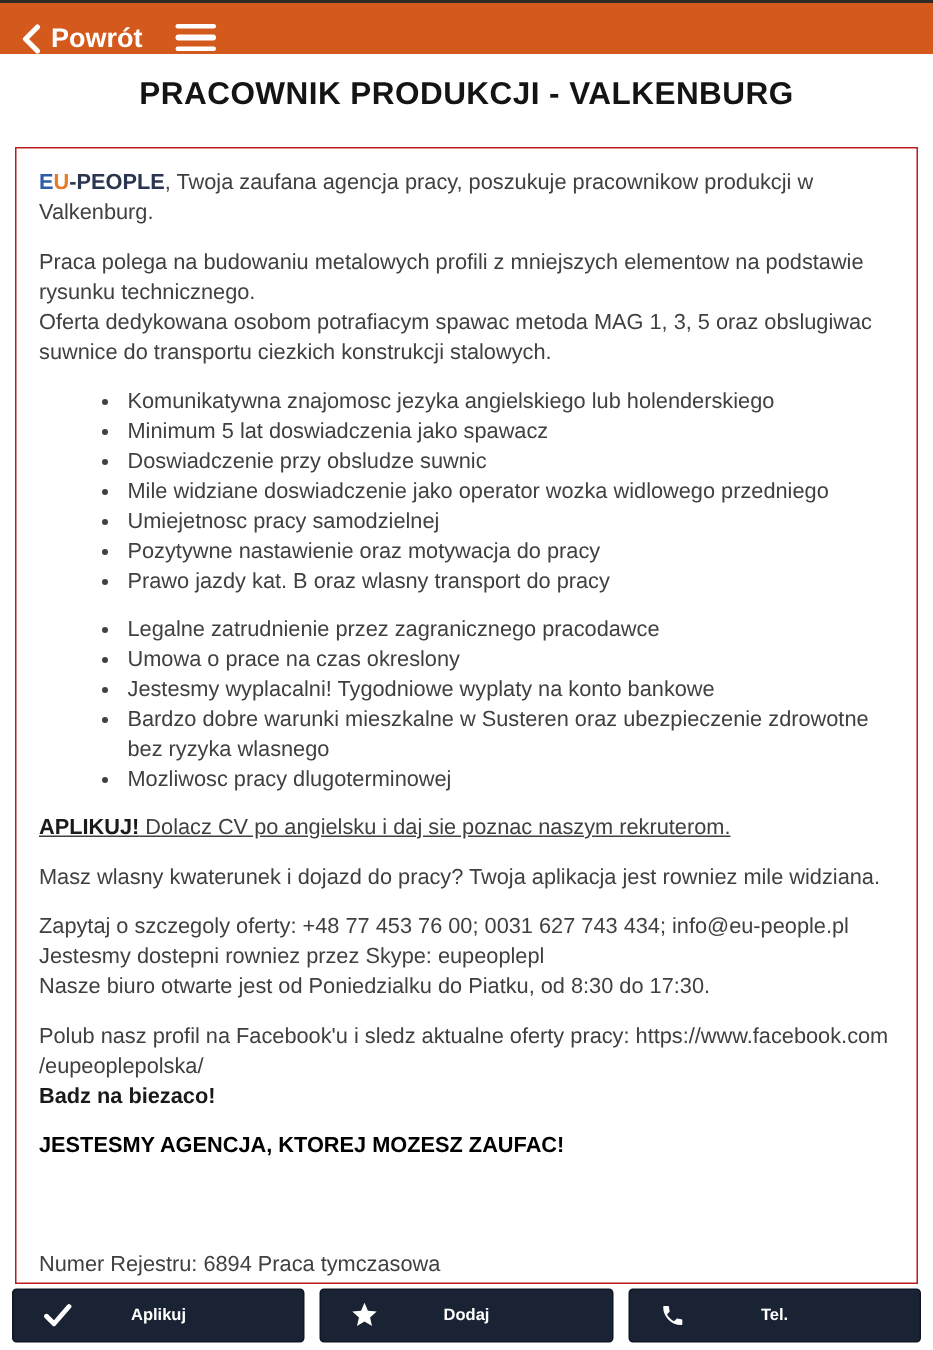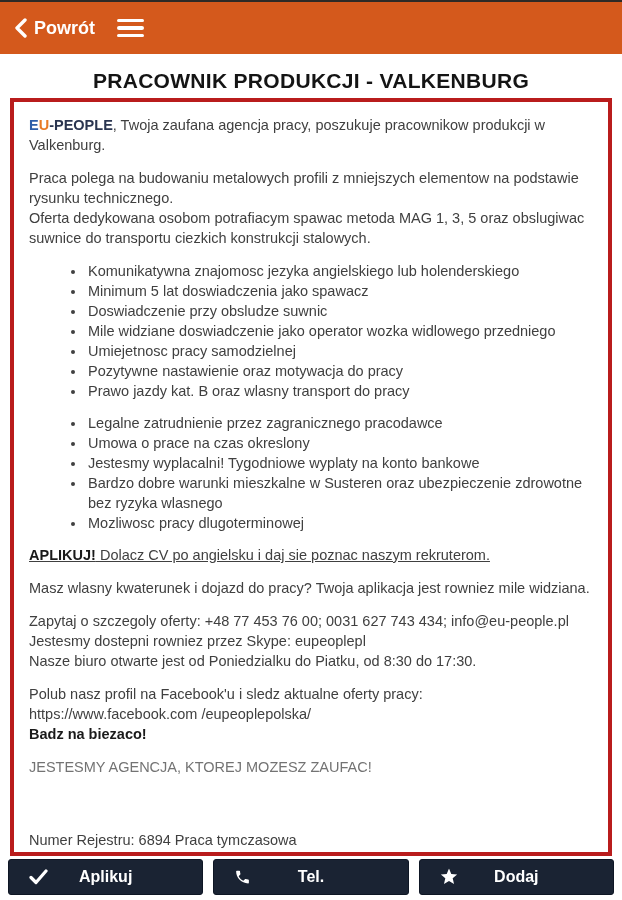--- a/index.html
+++ b/index.html
@@ -7,24 +7,24 @@
   body {
     width: 622px; height: 900px;
     position: relative; overflow: hidden;
     background: #ffffff;
     font-family: "Liberation Sans", sans-serif;
     color: #404040;
   }
 
   
   .topbar {
-    height: 54px;
+    height: 36px;
     background: #d4591c;
     border-top: 2px solid #2e2a26;
-    display: flex; align-items: center;
+    display: flex; align-items: flex-end;
     padding: 0 14px; gap: 22px;
   }
   .back-btn {
     display: flex; align-items: center; gap: 7px;
     color: #ffffff; font-weight: bold; font-size: 18px;
     cursor: pointer;
   }
   .back-btn svg { display: block; }
   .menu-btn {
     display: flex; flex-direction: column; gap: 4px;
@@ -42,58 +42,58 @@
     font-size: 21px; font-weight: bold;
     color: #141414; letter-spacing: 0.3px;
   }
 
   
   .card {
     position: absolute;
     left: 10px; right: 10px; top: 98px;
     height: 758px;
     background: #ffffff;
-    border: 4px solid #b91c1c;
+    border: 1px solid #b91c1c;
     padding: 13px 15px;
     overflow: hidden;
     font-size: 14.5px; line-height: 20px;
   }
   .card p { margin: 0 0 13px; }
   .card .line { display: block; }
   .sec-heading {
     font-weight: bold; color: #1a1a1a;
     margin: 6px 0 9px;
   }
   .card ul { margin: 0 0 12px; padding-left: 57px; }
   .card li { margin: 0; padding-left: 2px; }
   .brand { font-weight: bold; }
   .brand-e { color: #2e5ea8; }
   .brand-u { color: #e87a25; }
   .brand-rest { color: #2a3550; }
   .apply-par { margin-top: 30px; text-decoration: underline; }
   .bold-lead { font-weight: bold; color: #1a1a1a; }
-  .trust-par { font-weight: normal; color: #737373; }
+  .trust-par { font-weight: bold; color: #000000; }
   .registry-par {
     position: absolute; left: 15px; right: 15px; bottom: -11px;
     margin: 0; white-space: nowrap;
   }
 
   
   .action-bar {
     position: absolute; left: 0; right: 0; bottom: 0;
     height: 44px; background: #ffffff;
     display: flex; gap: 10px;
     padding: 3px 8px 5px;
   }
   .action-btn {
     flex: 1;
     background: #1a2333;
     border: 1px solid #0e1624;
     border-radius: 3px;
-    color: #ffffff; font-weight: bold; font-size: 16px;
+    color: #ffffff; font-weight: bold; font-size: 11px;
     font-family: "Liberation Sans", sans-serif;
     display: flex; align-items: center; justify-content: center;
     position: relative; cursor: pointer;
   }
   .action-btn .btn-icon {
     position: absolute; left: 20px; top: 50%;
     transform: translateY(-50%);
     display: flex; align-items: center;
   }
 </style>
@@ -175,29 +175,29 @@
     <span class="btn-icon">
       <svg width="19" height="16" viewBox="0 0 19 16">
         <polyline points="2,8.5 7,13.5 17,2" fill="none" stroke="#ffffff" stroke-width="3.2" stroke-linecap="round" stroke-linejoin="round"></polyline>
       </svg>
     </span>
     <span>Aplikuj</span>
   </button>
 
   <button class="action-btn">
     <span class="btn-icon">
+      <svg width="18" height="17" viewBox="0 0 24 23">
+        <path fill="#ffffff" d="M12 0l3.1 7.3 7.9.7-6 5.2 1.8 7.8L12 16.9 5.2 21l1.8-7.8-6-5.2 7.9-.7z"></path>
+      </svg>
+    </span>
+    <span>Dodaj</span>
+  </button>
+
+  <button class="action-btn">
+    <span class="btn-icon">
       <svg width="17" height="17" viewBox="0 0 24 24">
         <path fill="#ffffff" d="M6.62 10.79c1.44 2.83 3.76 5.14 6.59 6.59l2.2-2.2c.27-.27.67-.36 1.02-.24 1.12.37 2.33.57 3.57.57.55 0 1 .45 1 1V20c0 .55-.45 1-1 1-9.39 0-17-7.61-17-17 0-.55.45-1 1-1h3.5c.55 0 1 .45 1 1 0 1.25.2 2.45.57 3.57.11.35.03.74-.25 1.02l-2.2 2.2z"></path>
       </svg>
     </span>
     <span>Tel.</span>
   </button>
 
-  <button class="action-btn">
-    <span class="btn-icon">
-      <svg width="18" height="17" viewBox="0 0 24 23">
-        <path fill="#ffffff" d="M12 0l3.1 7.3 7.9.7-6 5.2 1.8 7.8L12 16.9 5.2 21l1.8-7.8-6-5.2 7.9-.7z"></path>
-      </svg>
-    </span>
-    <span>Dodaj</span>
-  </button>
-
 </footer>
 
 </body></html>

